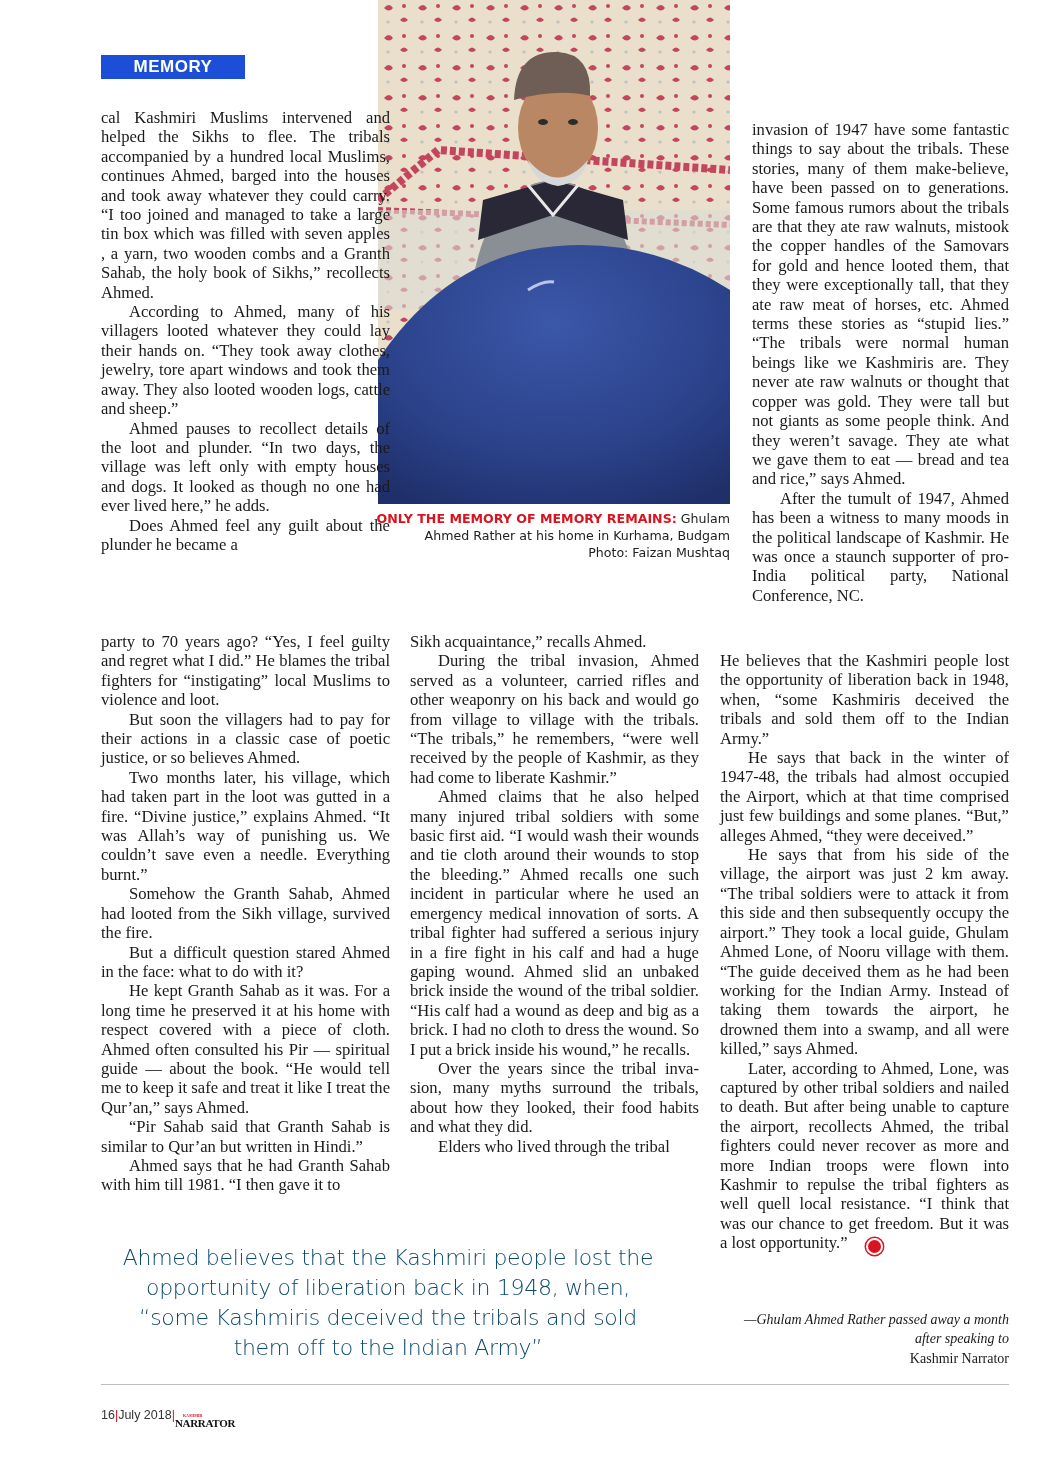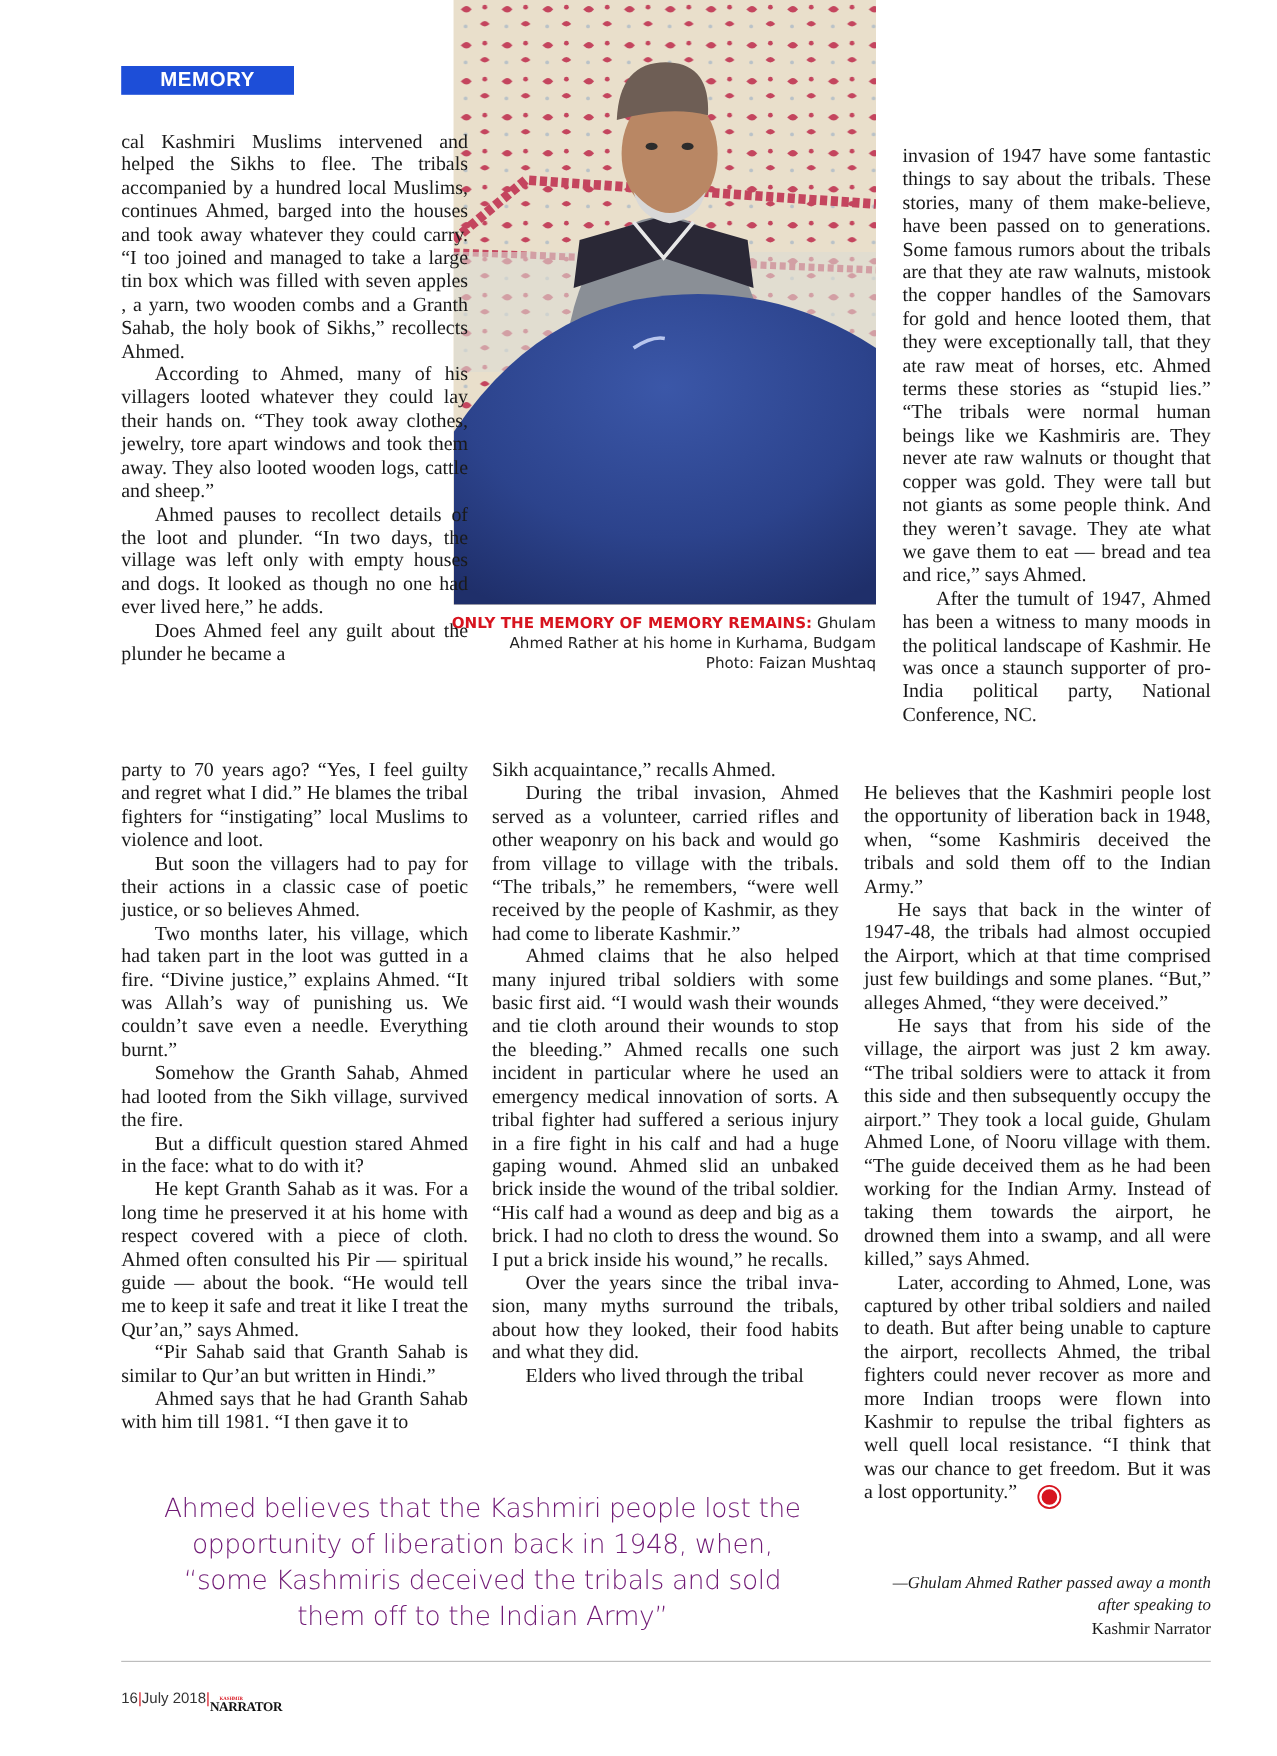--- a/index.html
+++ b/index.html
@@ -33,23 +33,23 @@
   .photo svg { display: block; }
 
   .caption {
     position: absolute; left: 376px; top: 510px; width: 354px; text-align: right;
     font-family: "DejaVu Sans", "Liberation Sans", sans-serif; font-size: 12.6px; line-height: 17px; color: #222;
   }
   .caption .cap-lead { color: #d7141f; font-weight: bold; }
   .caption .cap-credit { }
 
   .pullquote {
-    position: absolute; left: 122px; top: 1243px; width: 560px; text-align: center;
+    position: absolute; left: 108px; top: 1243px; width: 560px; text-align: center;
     font-family: "DejaVu Sans", "Liberation Sans", sans-serif; font-weight: 300;
-    font-size: 22px; line-height: 30px; color: #701a75; letter-spacing: -0.3px;
+    font-size: 22px; line-height: 30px; color: #0c4a6e; letter-spacing: -0.3px;
   }
 
   .n-logo {
     display: inline-flex; align-items: center; justify-content: center;
     width: 17px; height: 17px; border-radius: 50%; background: #d7141f; color: #fff;
     font-family: "Liberation Sans", sans-serif; font-weight: bold; font-size: 11px;
     margin-left: 18px; vertical-align: -2px; border: 2px solid #fff; box-shadow: 0 0 0 1.5px #d7141f;
   }
 
   .signoff {

